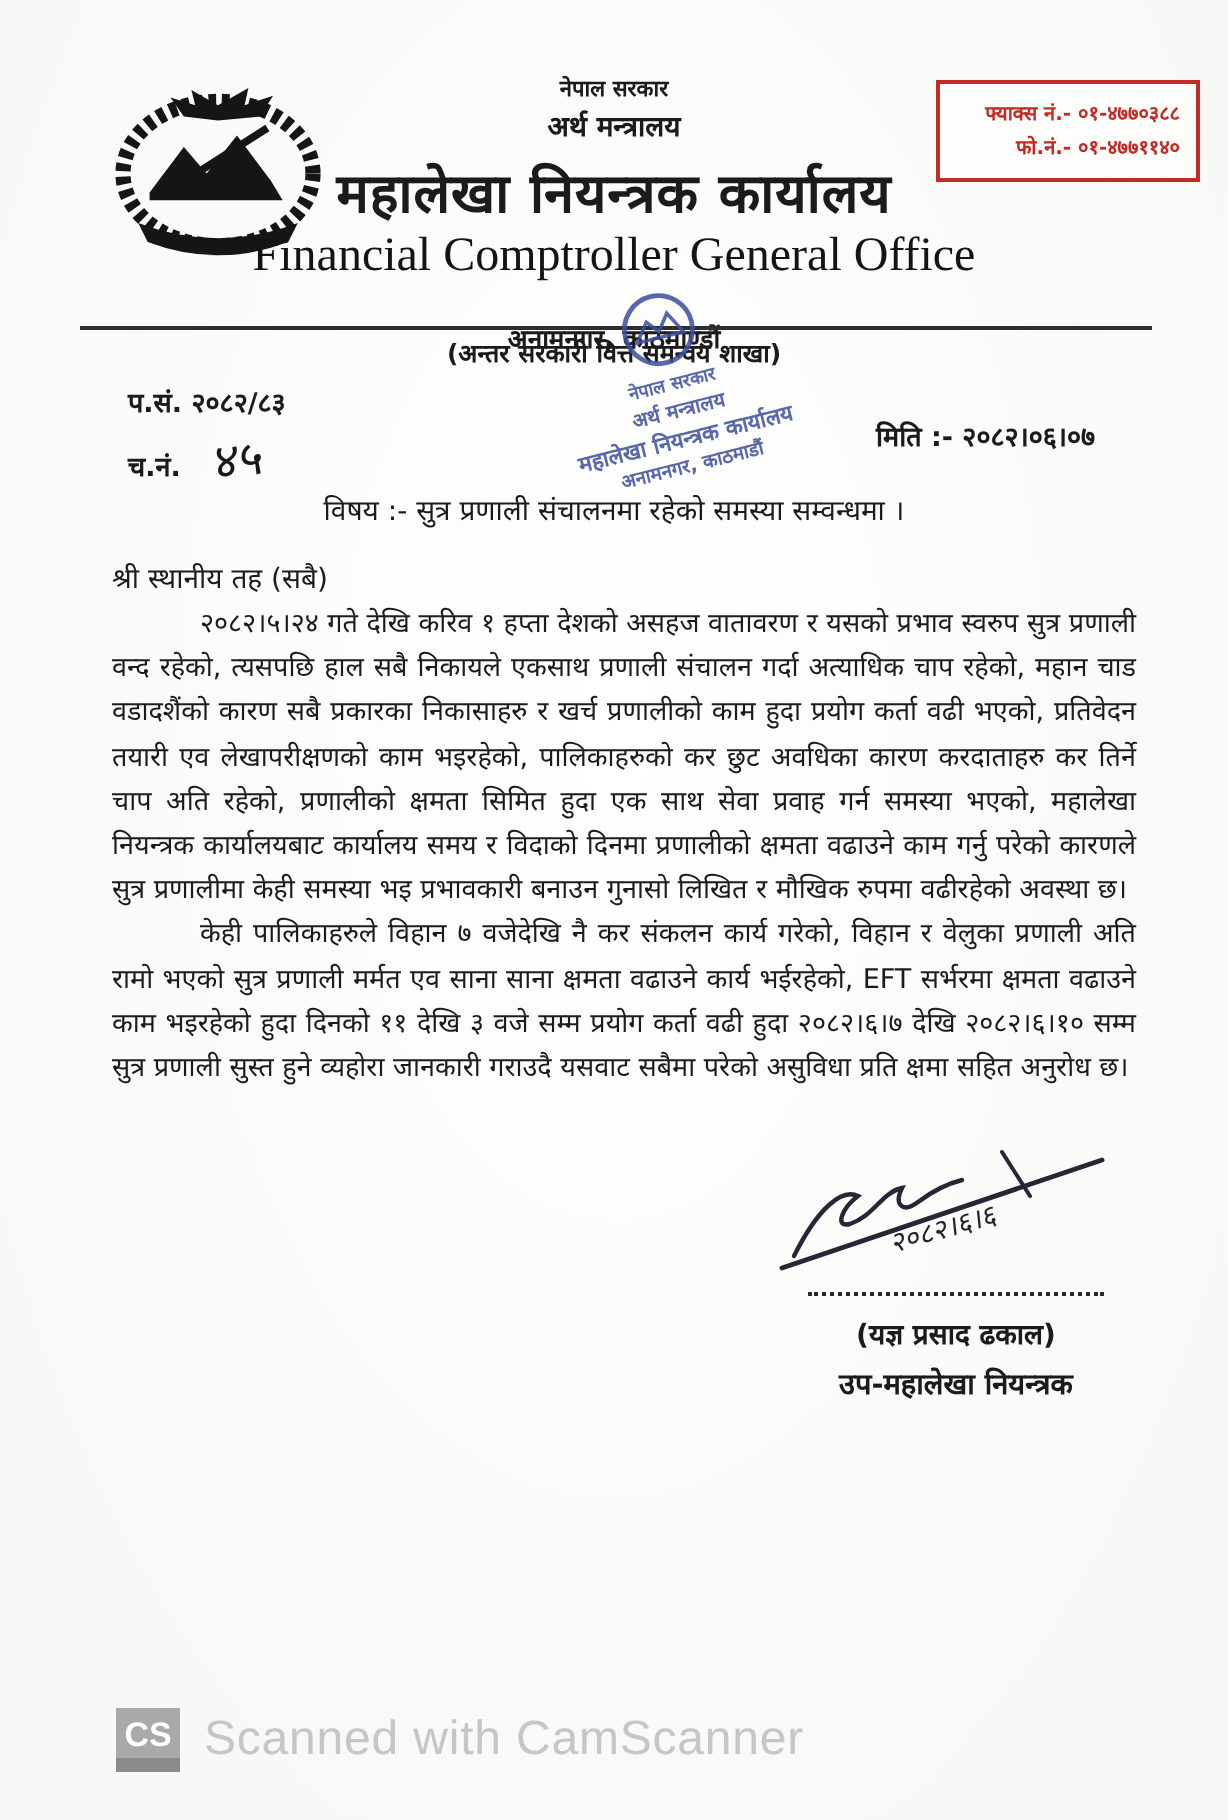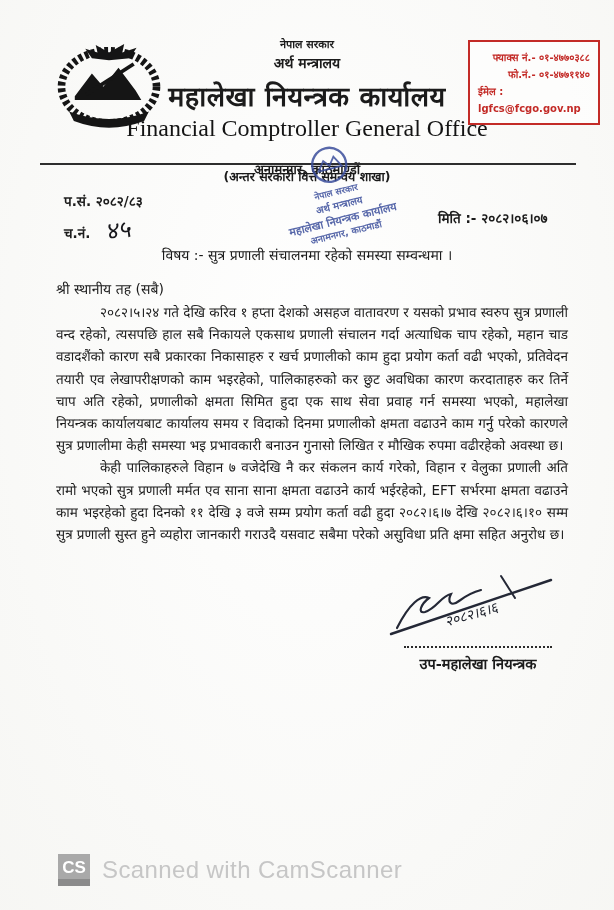--- a/index.html
+++ b/index.html
@@ -100,21 +100,20 @@
     <div class="gov1">नेपाल सरकार</div>
     <div class="gov2">अर्थ मन्त्रालय</div>
     <div class="office-np">महालेखा नियन्त्रक कार्यालय</div>
     <div class="office-en">Financial Comptroller General Office</div>
     <div class="addr">अनामनगर, काठमाण्डौं</div>
   </div>
 
   <div class="contact-box">
     <div class="r">फ्याक्स नं.- ०१-४७७०३८८</div>
     <div class="r">फो.नं.- ०१-४७७११४०</div>
-    <div class="l">ईमेल : lgfcs@fcgo.gov.np</div>
   </div>
 
   <div class="rule"></div>
   <div class="branch">(अन्तर सरकारी वित्त समन्वय शाखा)</div>
 
   <div class="stamp">
     <div class="stamp-circle">
       <svg viewBox="0 0 40 40" width="40" height="40">
         <circle cx="20" cy="20" r="17" fill="none" stroke="#3c4f9c" stroke-width="2.4"></circle>
         <path d="M8 24 L15 15 L20 21 L26 13 L32 24 Z" fill="none" stroke="#3c4f9c" stroke-width="1.8"></path>
@@ -150,20 +149,21 @@
   <div class="sig-block">
     <div class="sig-art">
       <svg viewBox="0 0 190 72" width="190" height="72">
         <path d="M14 56 C 26 32, 38 22, 46 26 C 38 32, 34 42, 42 40 C 54 36, 58 24, 68 22 C 64 30, 68 35, 76 29 C 84 23, 90 20, 98 18" fill="none" stroke="#242836" stroke-width="2.2" stroke-linecap="round"></path>
         <path d="M8 62 L168 8" fill="none" stroke="#242836" stroke-width="2.4" stroke-linecap="round"></path>
         <path d="M118 4 L132 26" fill="none" stroke="#242836" stroke-width="2" stroke-linecap="round"></path>
       </svg>
       <div class="sig-date">२०८२।६।६</div>
     </div>
     <div class="dotline"></div>
+    <div class="sig-name">(यज्ञ प्रसाद ढकाल)</div>
     <div class="sig-title">उप-महालेखा नियन्त्रक</div>
   </div>
 
   <div class="footer">
     <div class="cs-badge">
       <span>CS</span>
     </div>
     <div class="footer-label">Scanned with CamScanner</div>
   </div>
 

